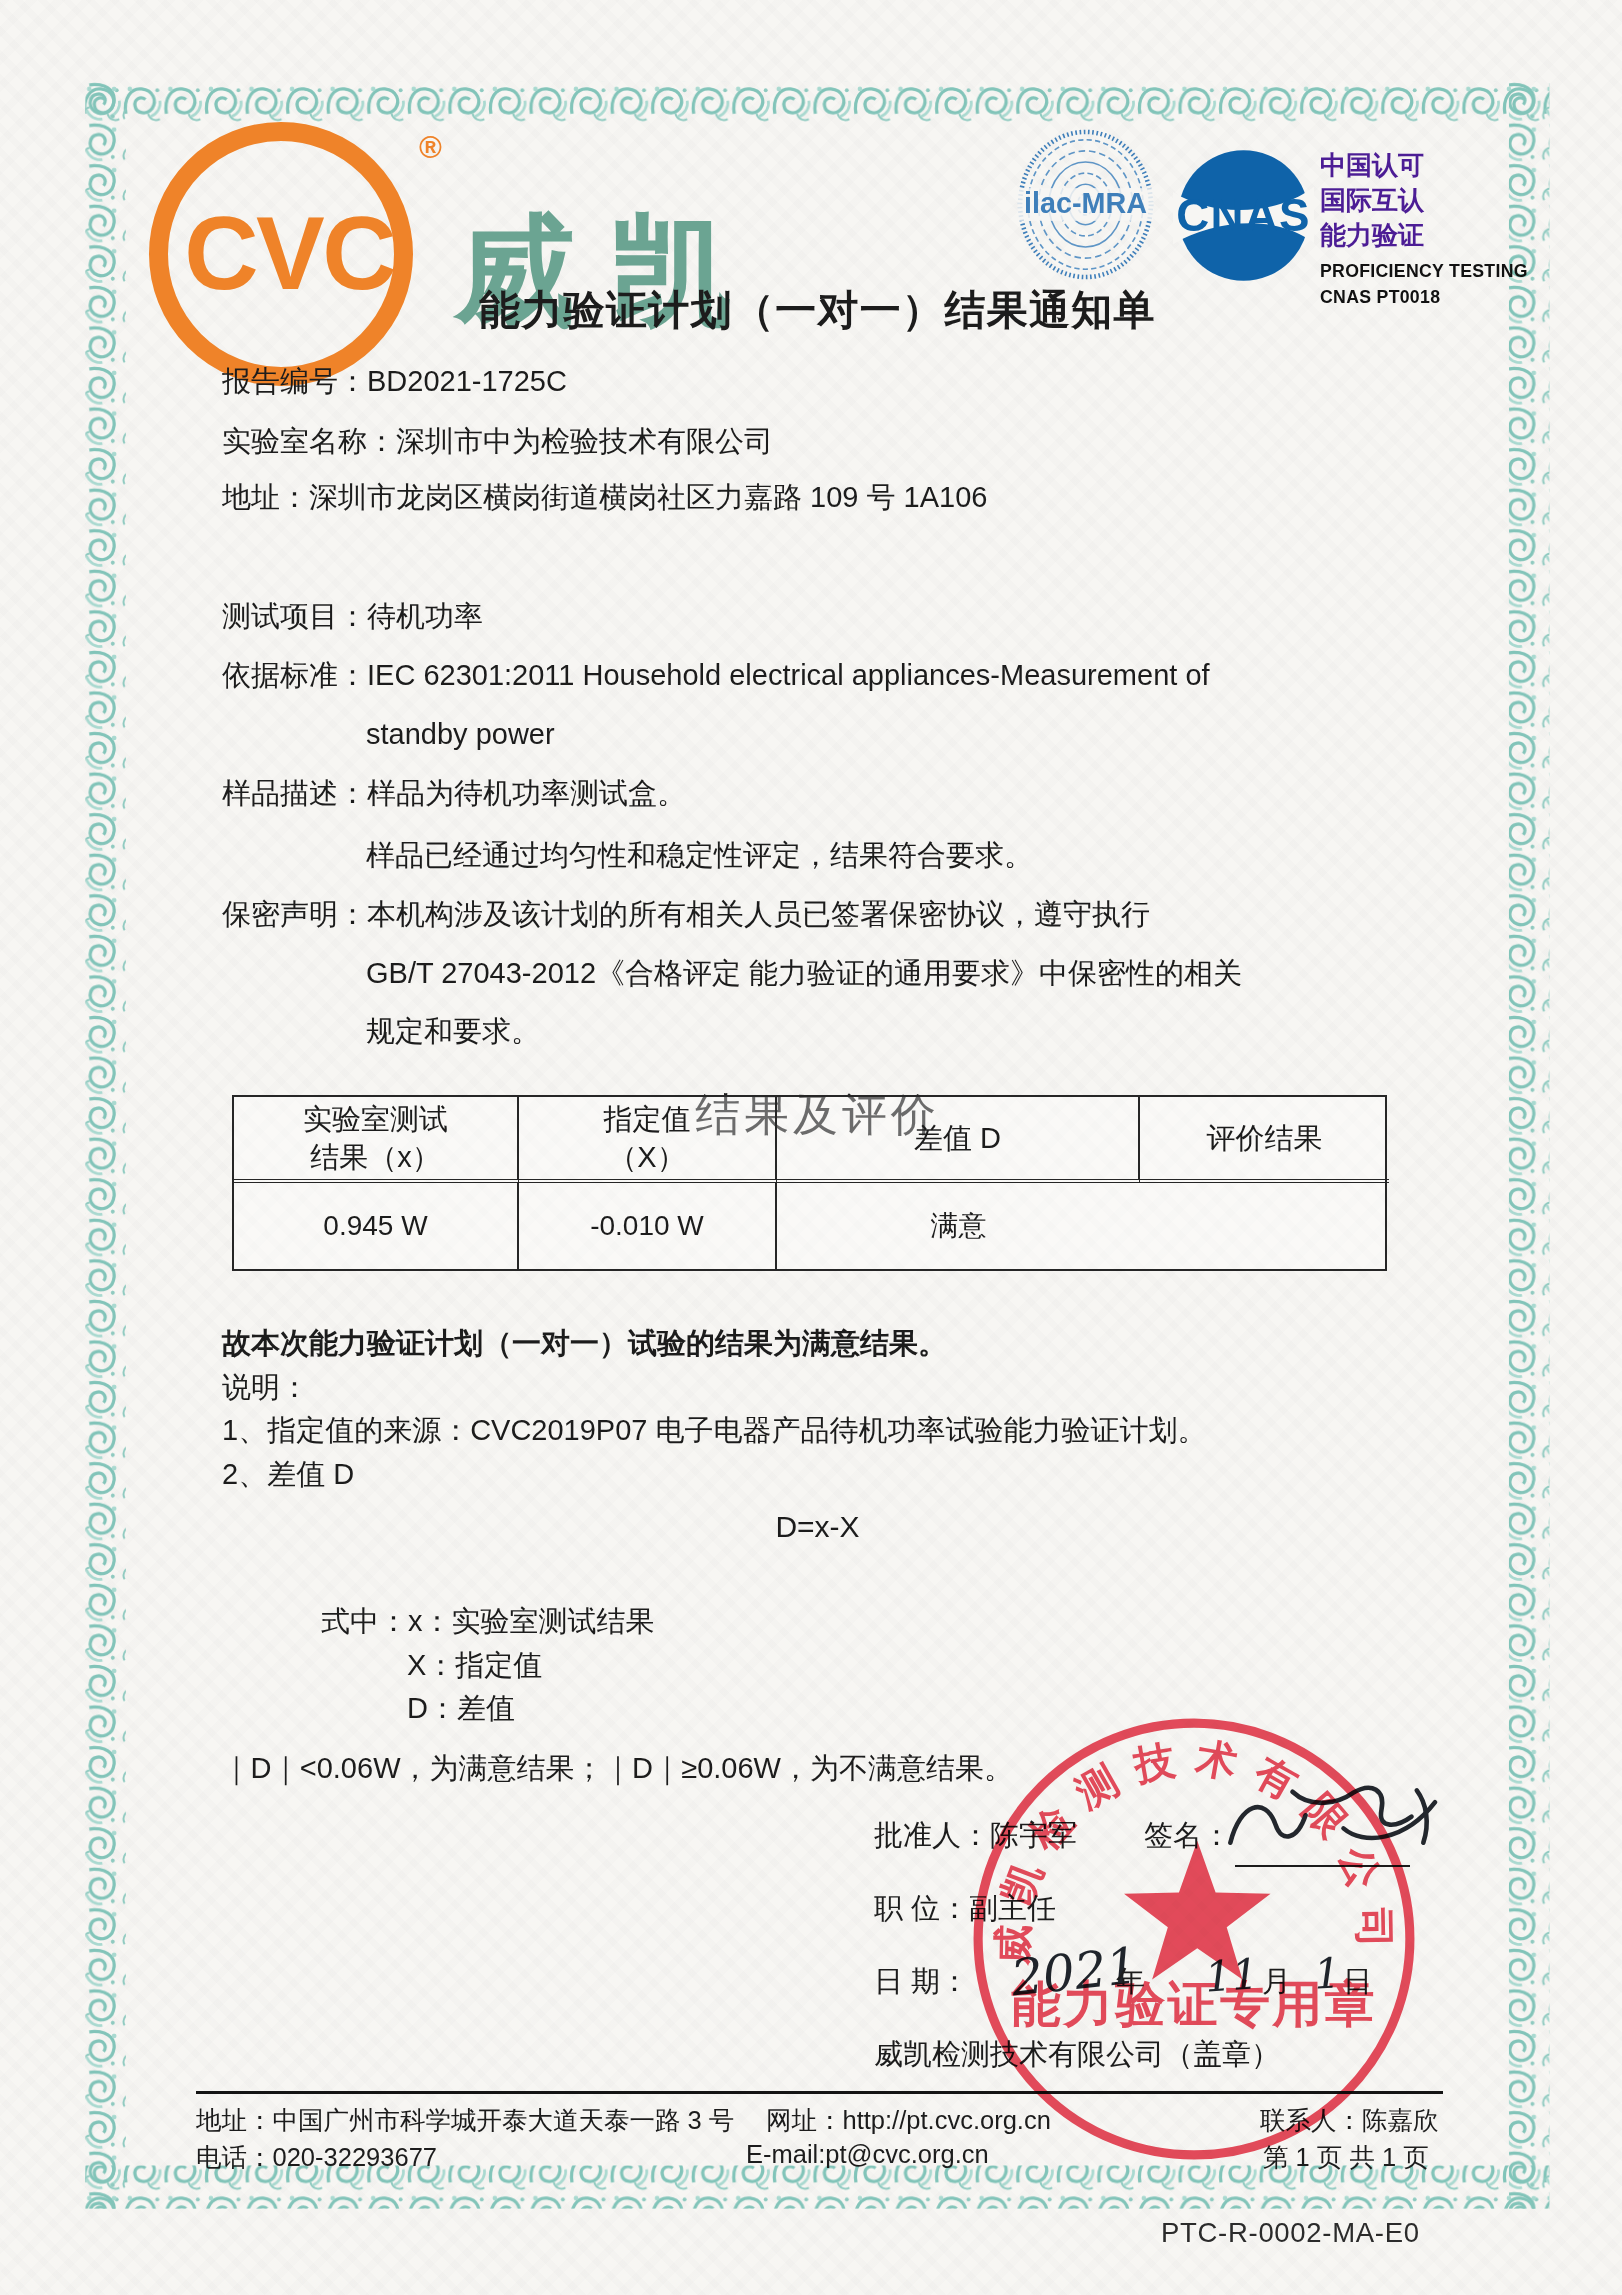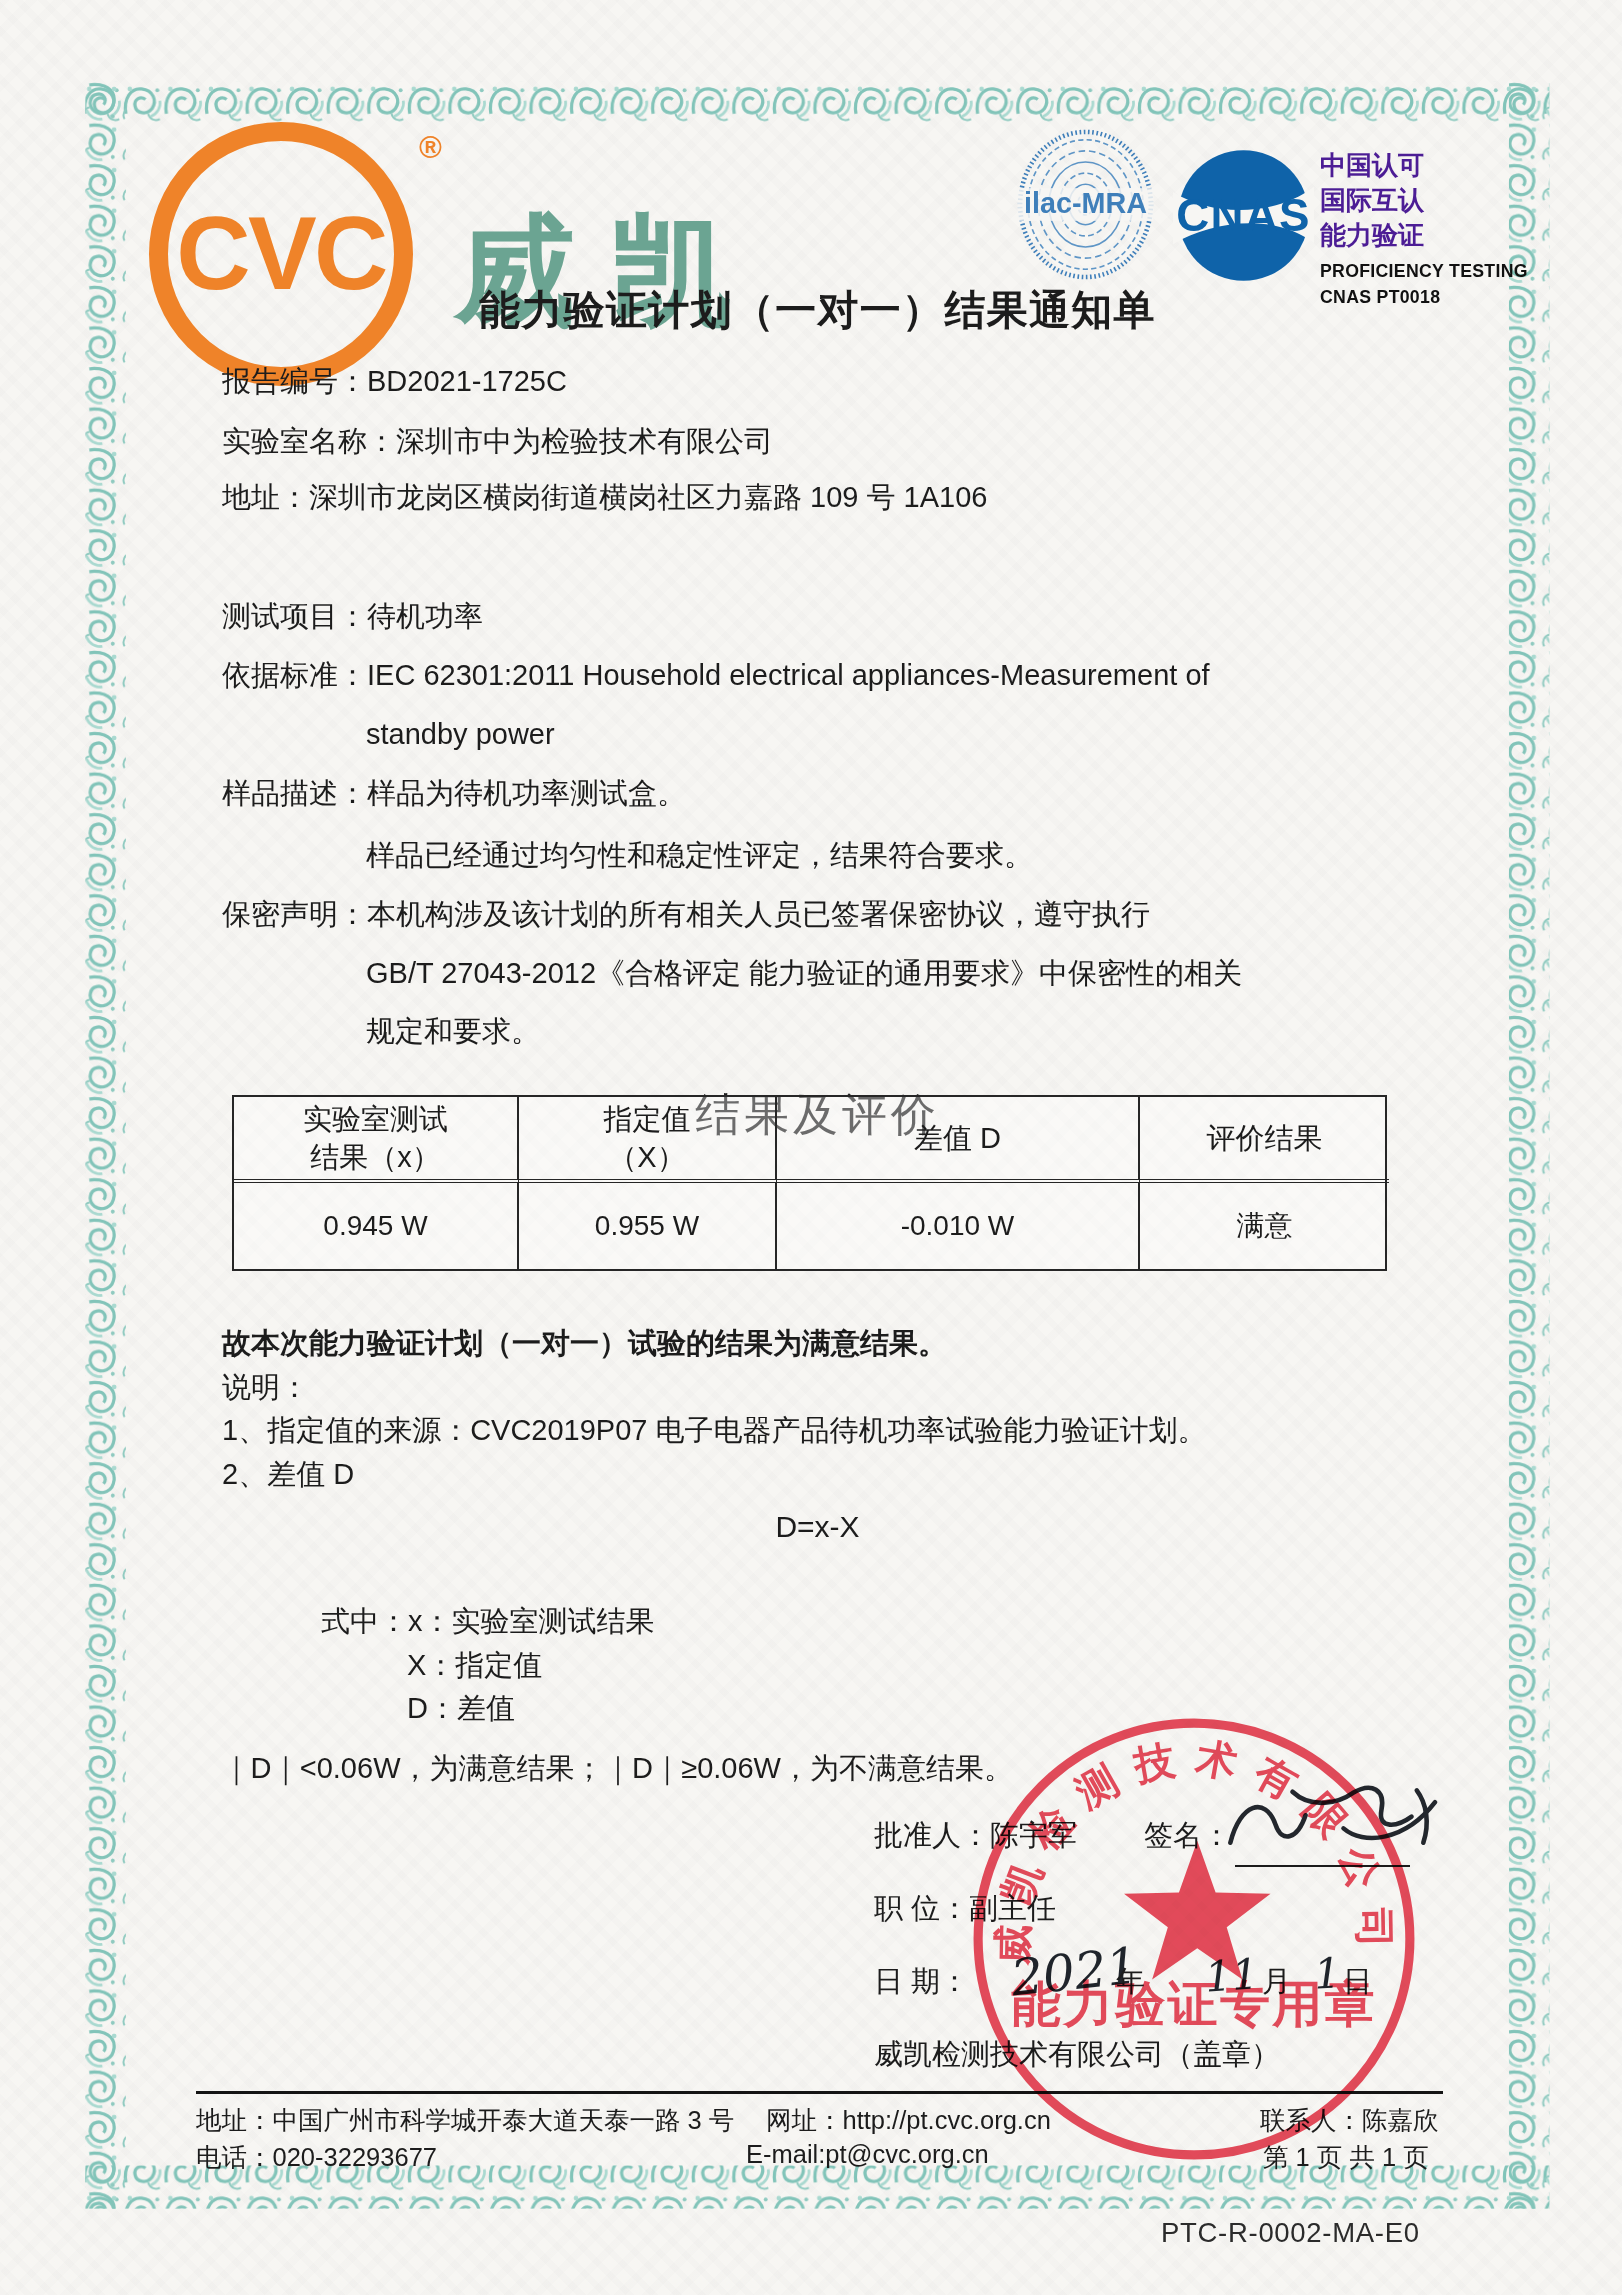--- a/index.html
+++ b/index.html
@@ -11,21 +11,21 @@
       repeating-linear-gradient(45deg, rgba(120,120,130,0.025) 0 6.5px, transparent 6.5px 17px),
       repeating-linear-gradient(-45deg, rgba(120,120,130,0.02) 0 7.9px, transparent 7.9px 19.6px);
     font-family:"Liberation Sans", sans-serif;
     color:#1c1c1c;
     overflow:hidden;
   }
   .abs { position:absolute; }
   .line { font-size:29px; line-height:35px; white-space:nowrap; }
   
   .cvc-ring { width:264px; height:264px; border:19.6px solid #ef8329; border-radius:50%;
-              display:flex; align-items:center; justify-content:center; }
+              display:flex; align-items:center; justify-content:flex-end; }
   .cvc-letters { font-size:103px; font-weight:800; color:#ef8329; letter-spacing:-2.6px; }
   .reg { font-size:31px; font-weight:700; color:#ef8329; }
   .brand { font-size:121px; font-weight:700; color:#6ba492; letter-spacing:36px; white-space:nowrap; }
   .accred-cn { font-size:26px; font-weight:700; line-height:35px; color:#4c1d95; }
   .accred-en { font-size:17.7px; font-weight:700; line-height:26px; color:#111; letter-spacing:0.3px; }
   .doc-title { width:1387px; text-align:center; font-size:41px; font-weight:700; letter-spacing:1.3px; }
   .section-title { width:1387px; text-align:center; font-size:45px; font-weight:500; letter-spacing:3.9px; }
   
   .rtable { width:1155px; border:2.6px solid #262626; display:grid;
             grid-template-columns:285px 258px 363px 249px; background:rgba(255,255,255,0.35); }
@@ -132,21 +132,20 @@
 <div class="abs section-title" style="left:124px;top:1085px;">结果及评价</div>
 
 <div class="abs rtable" style="left:232px;top:1095px;">
   <div class="cell head c1">实验室测试
 结果（x）</div>
   <div class="cell head c2">指定值
 （X）</div>
   <div class="cell head c3">差值 D</div>
   <div class="cell head">评价结果</div>
   <div class="cell val c1">0.945 W</div>
-  <div class="cell val c2">0.955 W</div>
   <div class="cell val c3">-0.010 W</div>
   <div class="cell val">满意</div>
 </div>
 
 <div class="abs line bold" style="left:222px;top:1326px;">故本次能力验证计划（一对一）试验的结果为满意结果。</div>
 
 <div class="abs line" style="left:222px;top:1370px;">说明：</div>
 <div class="abs line" style="left:222px;top:1413px;">1、指定值的来源：CVC2019P07 电子电器产品待机功率试验能力验证计划。</div>
 <div class="abs line" style="left:222px;top:1457px;">2、差值 D</div>
 <div class="abs doc-title" style="left:124px;top:1510px;font-size:30px;font-weight:400;letter-spacing:0;">D=x-X</div>

